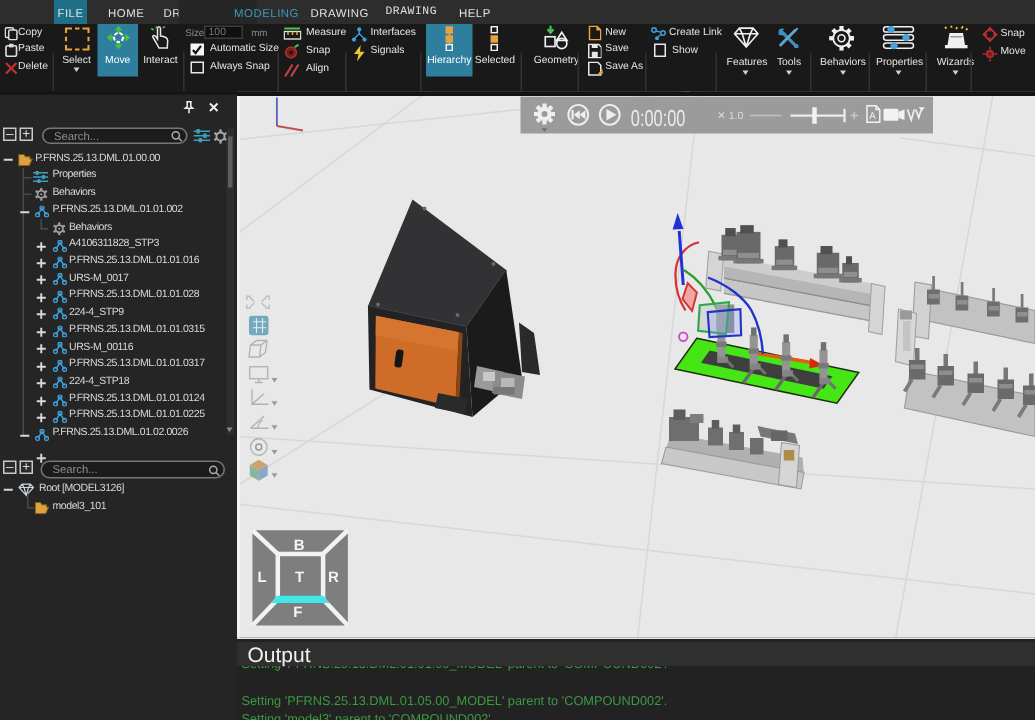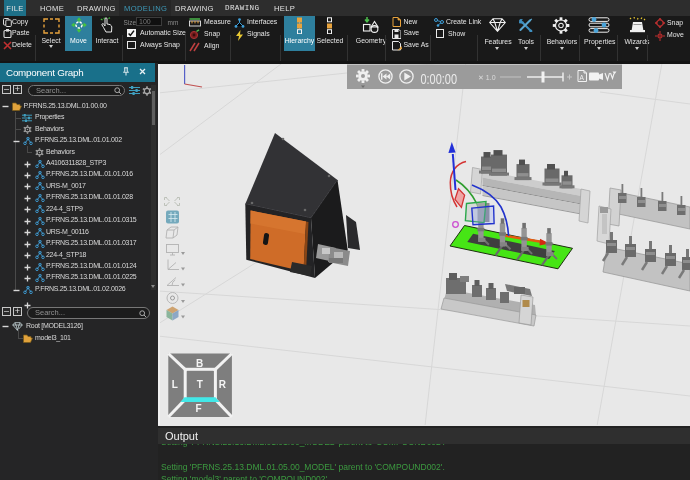--- a/index.html
+++ b/index.html
@@ -1,34 +1,34 @@
 <!DOCTYPE html>
 <html><head>
 <meta charset="utf-8">
 <style>
   * { margin:0; padding:0; box-sizing:border-box; }
   html,body { width:690px; height:480px; overflow:hidden; background:#1a1a1a;
     font-family:"Liberation Sans", sans-serif; }
   .abs { position:absolute; }
   #tabbar { position:absolute; left:0; top:0; width:690px; height:16px; background:#2d2d2d; }
-  .tab { position:absolute; top:0; height:16px; line-height:17px; font-size:7.6px; color:#e2e2e2; letter-spacing:0.35px; }
+  .tab { position:absolute; top:0; height:16px; line-height:17px; font-size:7.6px; color:#e2e2e2; letter-spacing:0.35px;margin-left:32px; }
   #ribbon { position:absolute; left:0; top:16px; width:690px; height:45px; background:#191919; }
   .gdiv { position:absolute; top:19px; width:1px; height:38px; background:#323232; }
   .glabel { position:absolute; top:51.5px; font-size:6.8px; color:#c8c8c8; text-align:center; }
   .btnlabel { position:absolute; font-size:6.9px; color:#e4e4e4; text-align:center; }
   .rowitem { position:absolute; font-size:6.9px; color:#e4e4e4; }
   .drop { position:absolute; width:0; height:0; border-left:2.5px solid transparent; border-right:2.5px solid transparent; border-top:3px solid #cfcfcf; }
   #leftpanel { position:absolute; left:0; top:61px; width:158px; height:419px; background:#252526; }
   #cgheader { position:absolute; left:0; top:2px; width:155px; height:18.5px; background:#19708a; color:#fff; font-size:9.8px; letter-spacing:-0.2px; line-height:19px; padding-left:6px; }
   .treerow { position:absolute; font-size:7px; letter-spacing:-0.28px; color:#d9d9d9; white-space:nowrap; }
   .srchbox { position:absolute; background:#1c1c1c; border:1px solid #777; border-radius:8px; color:#909090; font-size:7.5px; }
   .pmbox { position:absolute; width:9px; height:9px; border:1px solid #c8c8c8; background:#2a2a2a; color:#e0e0e0; font-size:9px; line-height:7px; text-align:center; }
   #viewport { position:absolute; left:158px; top:61px; width:532px; height:365px; }
   #output { position:absolute; left:158px; top:425px; width:532px; height:55px; background:#222; border-top:1px solid #e8e8e8; overflow:hidden; }
-  #outheader { position:absolute; z-index:3; left:0; top:2px; width:532px; height:16px; background:#2f2f2f; color:#f0f0f0; font-size:11px; line-height:16px; padding-left:7px; }
+  #outheader { position:absolute; z-index:3; left:0; top:2px; width:532px; height:16px; background:#2f2f2f; color:#f0f0f0; font-size:14px; line-height:16px; padding-left:7px; }
   .outline { position:absolute; left:3px; font-size:8.5px; color:#3c9a40; white-space:nowrap; }
 </style>
 </head>
 <body>
 
 <div id="tabbar">
   <div class="tab" style="left:4px; width:22px; background:#1e7088; text-align:center;">FILE</div>
   <div class="tab" style="left:40px;">HOME</div>
   <div class="tab" style="left:77px;">DRAWING</div>
   <div class="abs" style="left:119px; top:0; width:52px; height:16px; background:#262626;"></div>
@@ -270,21 +270,20 @@
   <div class="glabel" style="left:387px; width:44px;">Component</div>
   <div class="glabel" style="left:433px; width:44px;">Structure</div>
   <div class="glabel" style="left:491px; width:46px;">Geometry</div>
   <div class="glabel" style="left:542px; width:40px;">Behavior</div>
   <div class="glabel" style="left:577px; width:44px;">Properties</div>
   <div class="glabel" style="left:620px; width:26px;">Extra</div>
   <div class="glabel" style="left:652px; width:32px;">Origin</div>
 </div>
 
 <div id="leftpanel">
-  <div id="cgheader">Component Graph</div>
   <div class="abs" style="left:0; top:0; width:158px; height:2px; background:#141414;"></div>
   <div id="lptree">
 
   <svg class="abs" style="left:122px; top:6px;" width="8" height="9" viewBox="0 0 8 9">
         <path d="M2.2 0.8 L5.8 0.8 M2.8 0.8 L2.8 4 L1.5 5.2 L6.5 5.2 L5.2 4 L5.2 0.8 M4 5.2 L4 8.5" stroke="#e8f2f5" stroke-width="1" fill="none"></path>
       </svg>
   <svg class="abs" style="left:139px; top:6.5px;" width="7" height="7" viewBox="0 0 7 7">
         <path d="M1 1 L6 6 M6 1 L1 6" stroke="#e8f2f5" stroke-width="1.3"></path>
       </svg>
 

